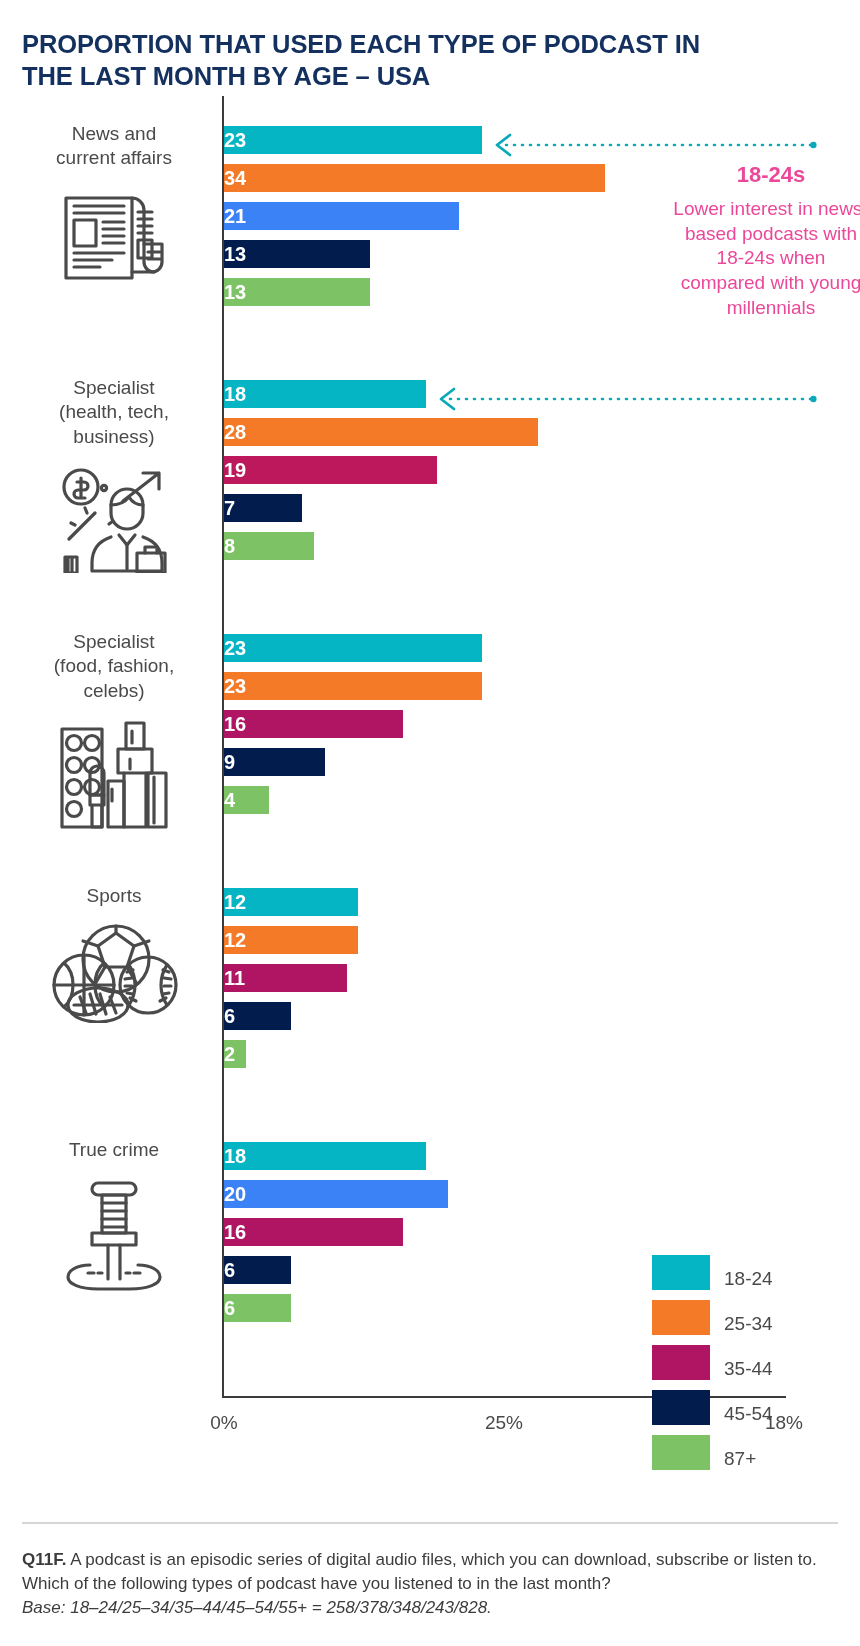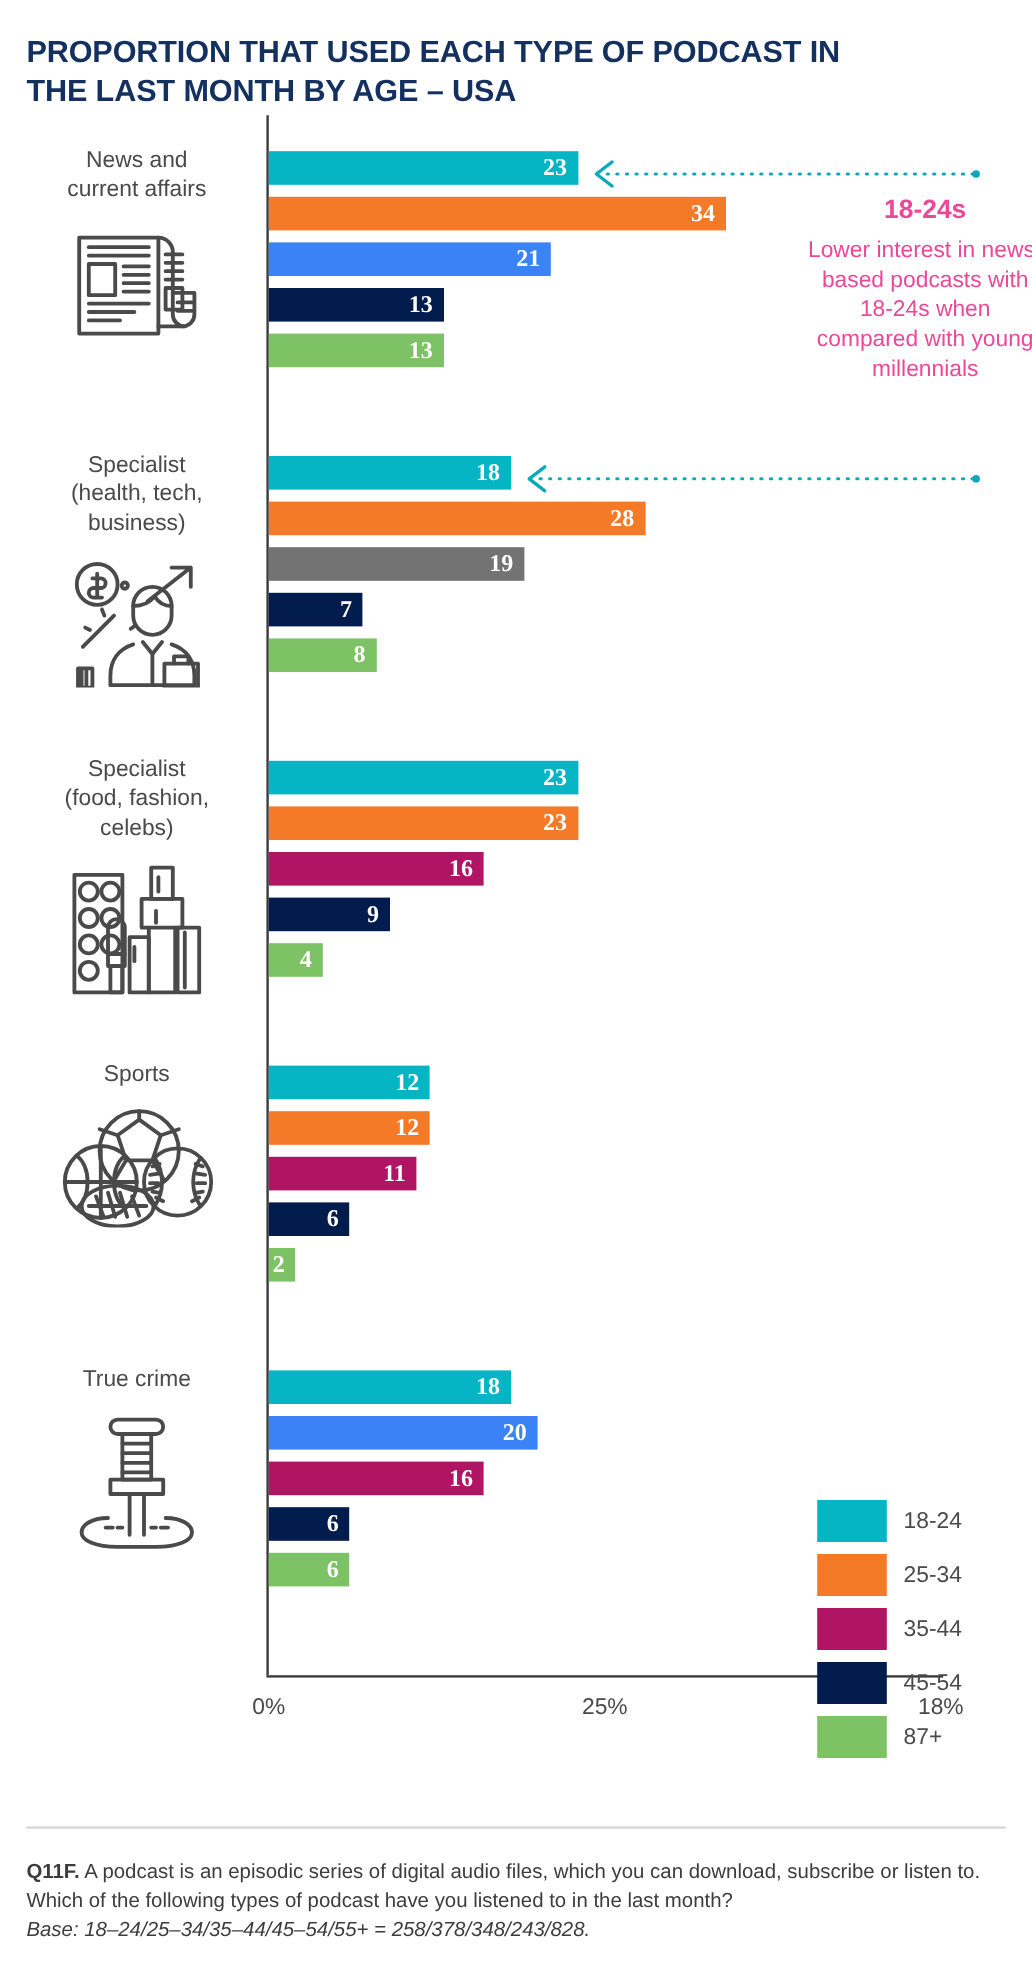--- a/index.html
+++ b/index.html
@@ -65,22 +65,20 @@
   }
   .cat-icon svg { display: block; }
 
   .bars { position: absolute; left: 224px; top: 0; }
   .bar-row { position: relative; height: 38px; }
   .bar {
     position: absolute; left: 0; top: 0;
     height: 28px;
     display: flex;
     align-items: center;
-    justify-content: flex-end;
-    font-family: Liberation Serif, serif;
   }
   .bar-value {
     font-size: 20px;
     font-weight: bold;
     color: #ffffff;
     padding-right: 9px;
     white-space: nowrap;
   }
 
   
@@ -105,23 +103,22 @@
   .connector { position: absolute; height: 24px; }
   .connector svg { display: block; overflow: visible; }
 
   
   .legend {
     position: absolute;
     left: 652px; top: 1245px;
   }
   .legend-item {
     display: flex;
-    align-items: center;
+    align-items: flex-end;
     height: 45px;
-    margin-left: 29px;
   }
   .legend-swatch { width: 58px; height: 35px; }
   .legend-label {
     margin-left: 14px;
     font-size: 19px;
     color: #4a4a4a;
   }
 
   
   .ticks { position: absolute; left: 0; top: 1412px; width: 860px; height: 30px; }
@@ -243,21 +240,21 @@
               <div class="bar" style="width: 201.6px; background: rgb(5, 181, 196);">
                 <span class="bar-value">18</span>
               </div>
             </div>
             <div class="bar-row">
               <div class="bar" style="width: 313.6px; background: rgb(244, 122, 40);">
                 <span class="bar-value">28</span>
               </div>
             </div>
             <div class="bar-row">
-              <div class="bar" style="width: 212.8px; background: #737373;">
+              <div class="bar" style="width: 212.8px; background: #be185d;">
                 <span class="bar-value">19</span>
               </div>
             </div>
             <div class="bar-row">
               <div class="bar" style="width: 78.4px; background: rgb(2, 28, 78);">
                 <span class="bar-value">7</span>
               </div>
             </div>
             <div class="bar-row">
               <div class="bar" style="width: 89.6px; background: rgb(125, 195, 101);">

